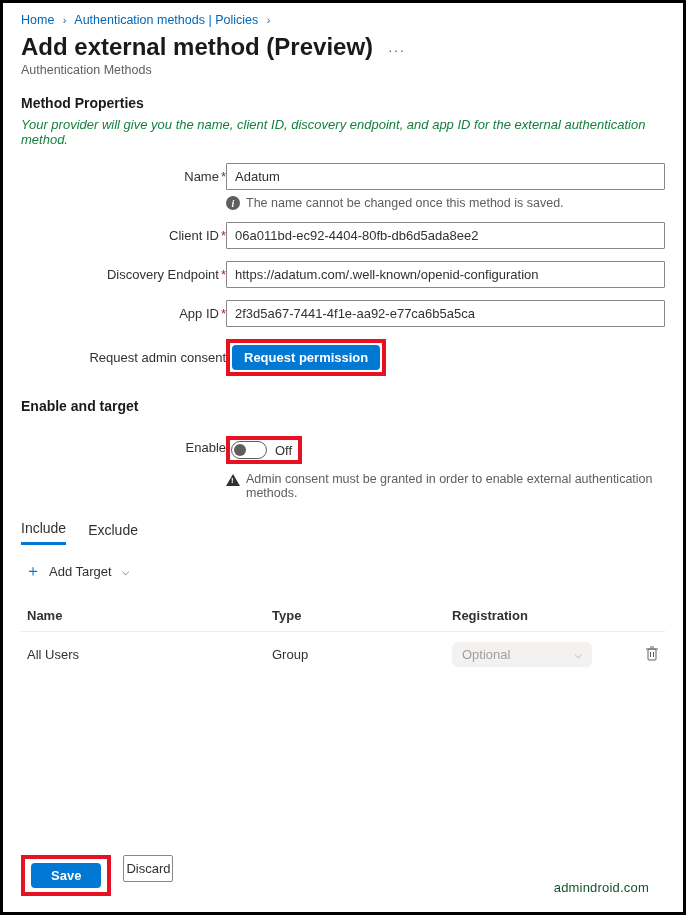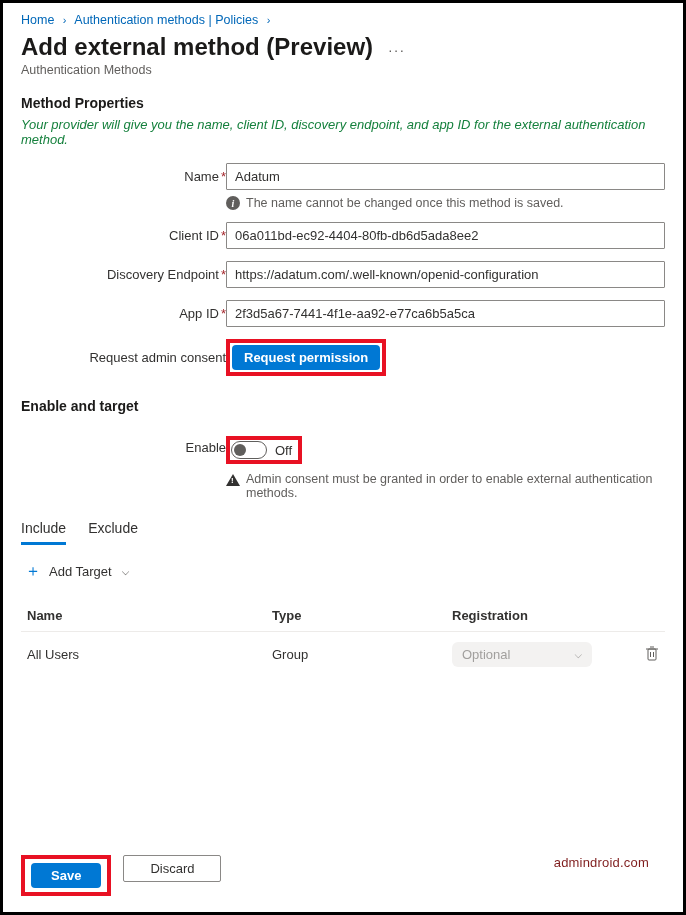--- a/index.html
+++ b/index.html
@@ -113,21 +113,21 @@
       font-size: 13px;
       font-weight: 600;
       border-radius: 4px;
       cursor: pointer;
       font-family: inherit;
     }
     .btn-default {
       background: #fff;
       color: #323130;
       border: 1px solid #8a8886;
-      padding: 5px 26px;
+      padding: 5px 2px;
       font-size: 13px;
       border-radius: 2px;
       cursor: pointer;
       font-family: inherit;
     }
     
     .highlight-box {
       border: 4px solid #e81123;
       display: inline-block;
       padding: 2px;
@@ -191,20 +191,21 @@
       font-size: 12.5px;
     }
     .learn-more .ext { font-size: 11px; margin-left: 3px; }
     
     .tabs {
       display: flex;
       gap: 22px;
       margin-top: 20px;
       border-bottom: none;
       margin-bottom: 16px;
+      align-items: center;
     }
     .tab {
       font-size: 14px;
       color: #323130;
       padding-bottom: 6px;
       cursor: pointer;
     }
     .tab.active {
       color: #323130;
       border-bottom: 3px solid #0078d4;
@@ -263,23 +264,24 @@
     .footer {
       position: absolute;
       bottom: 0; left: 0; right: 16px;
       padding: 10px 18px 16px 18px;
       display: flex;
       align-items: flex-start;
       background: #fff;
     }
     .footer-right {
       margin-left: auto;
-      color: #7f1d1d;
+      color: #14532d;
       font-size: 13px;
       letter-spacing: 0.2px;
+      margin-top: 25px;
     }
     .highlight-box.save { padding: 4px 6px; }
   </style>
 </head>
 <body>
 
 <div class="content">
   <div class="breadcrumb">
     <a href="#">Home</a>
     <span class="chev">›</span>

